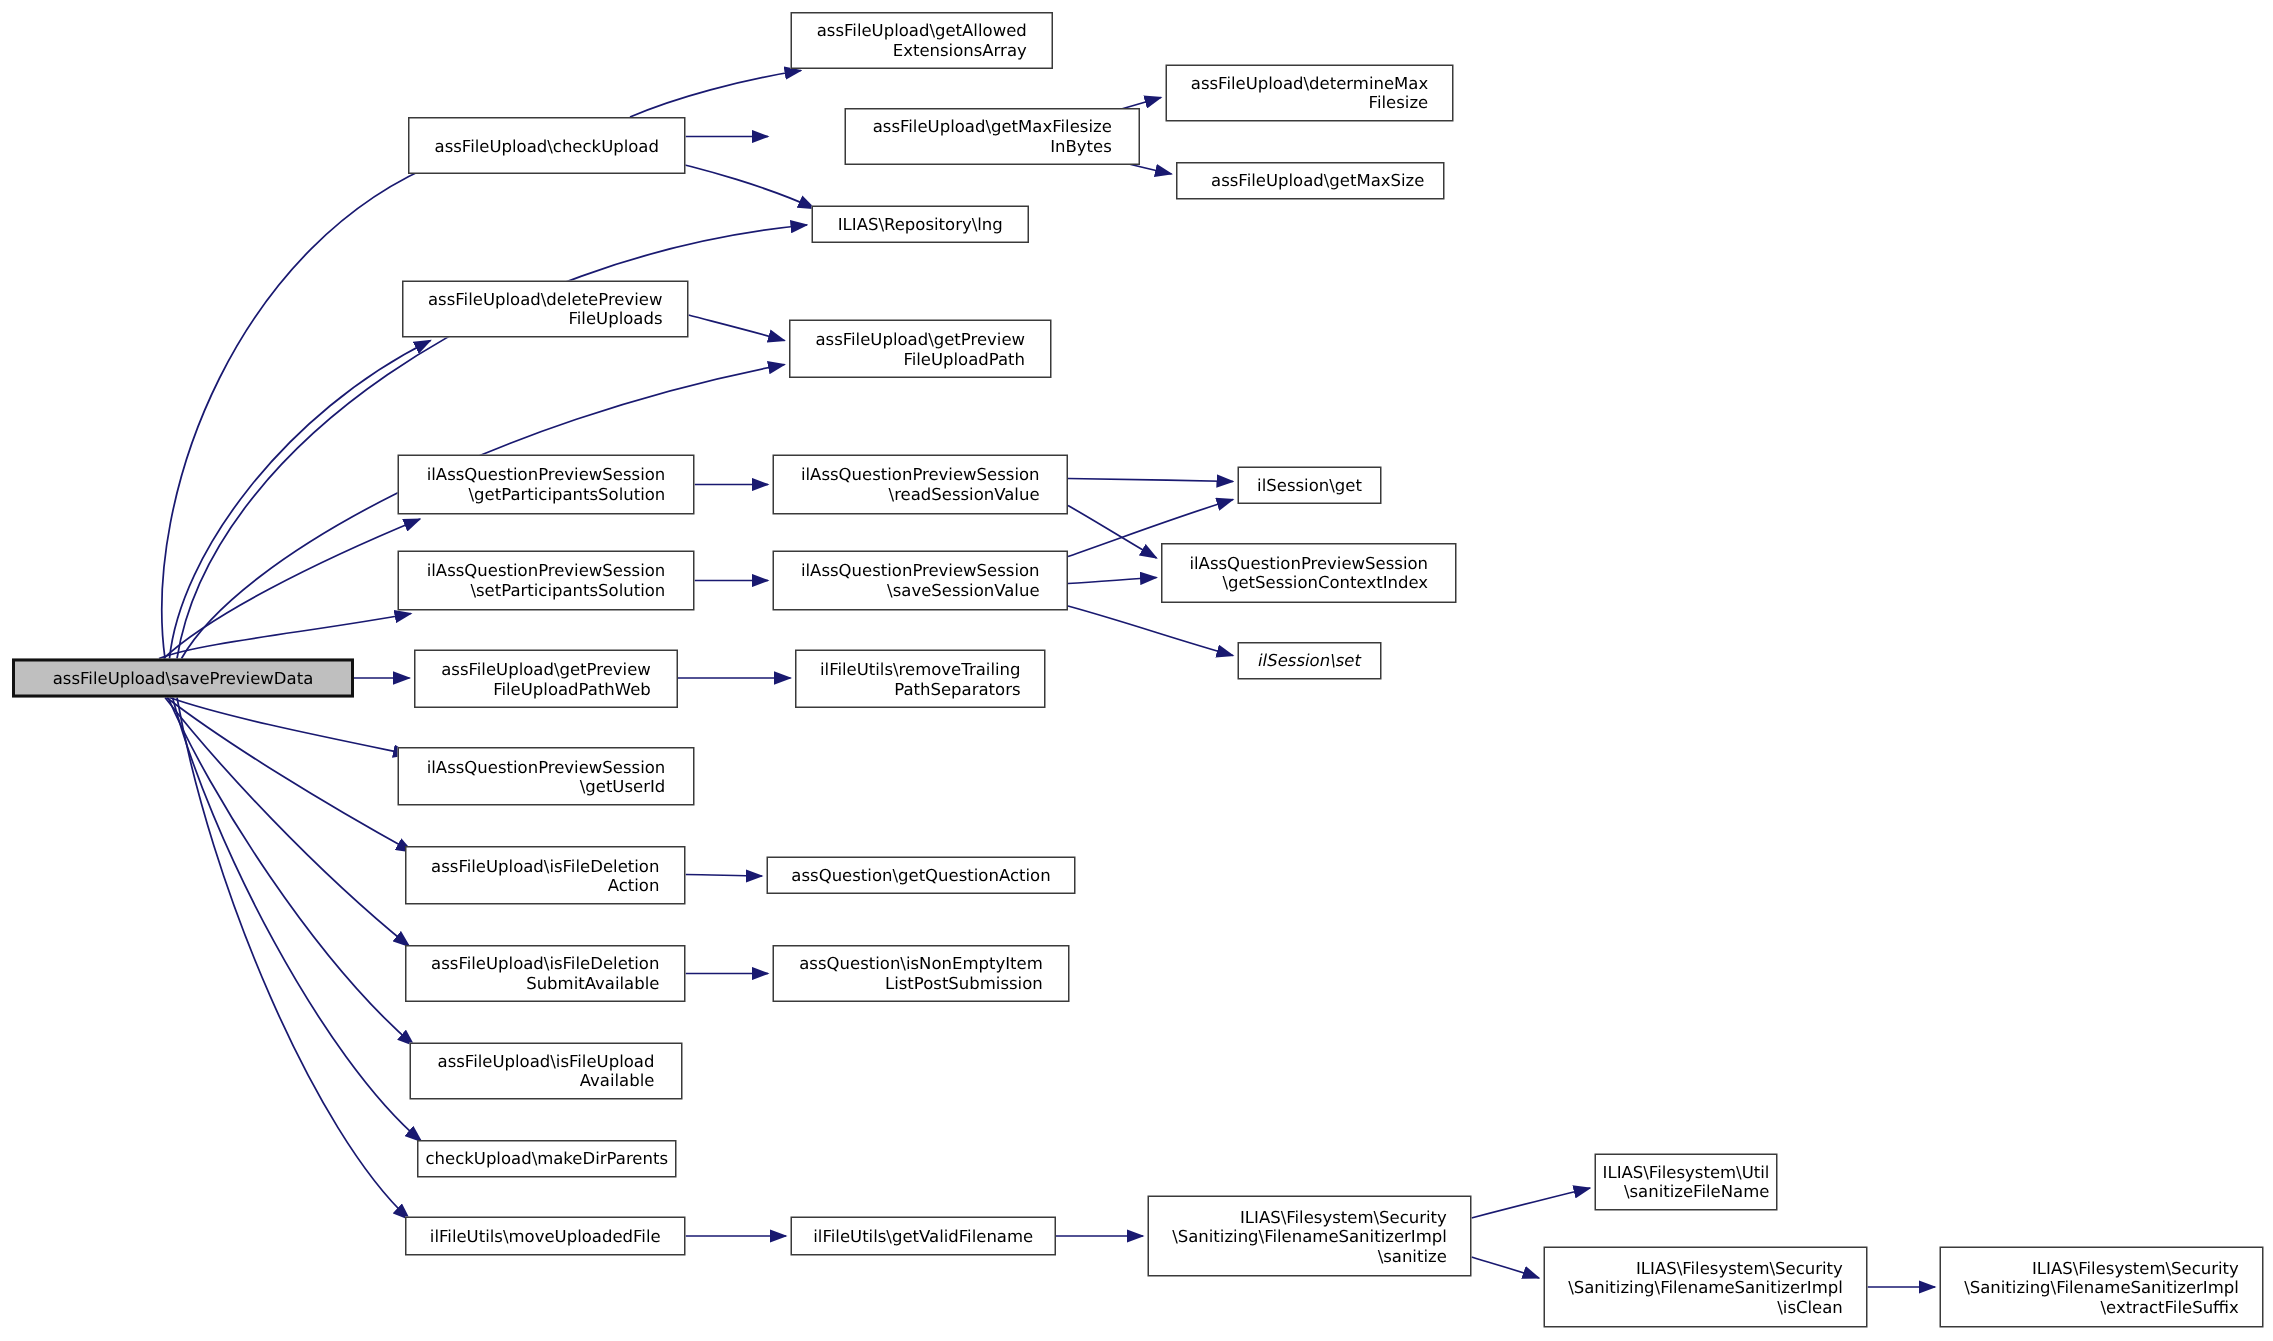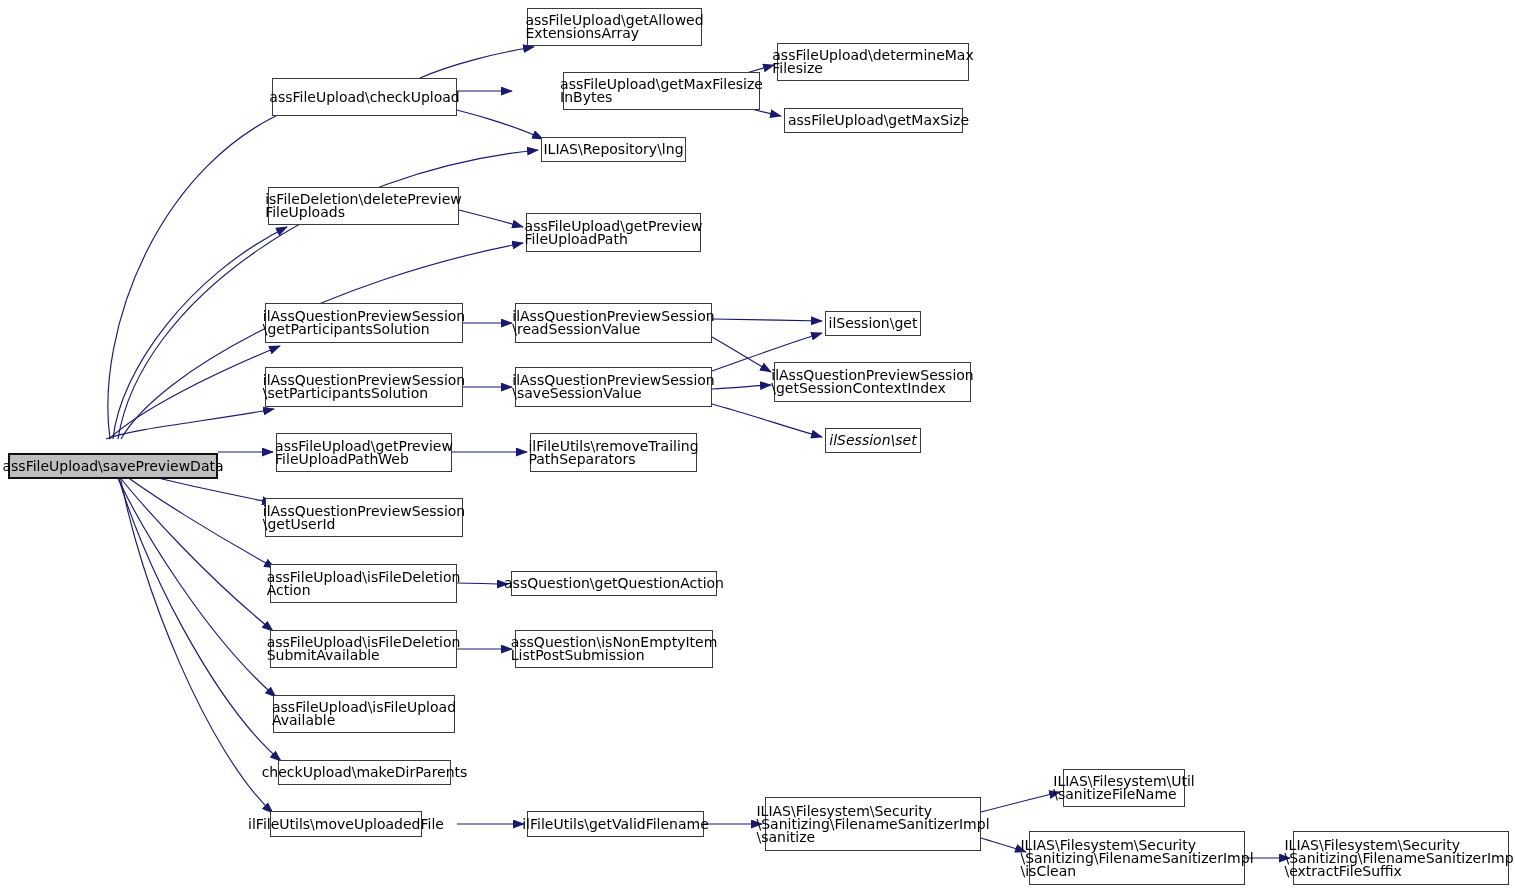--- a/index.html
+++ b/index.html
@@ -10,22 +10,22 @@
   .canvas{
     position:relative; width:1515px; height:894px; background:var(--bg);
     font-family:"DejaVu Sans","Liberation Sans",sans-serif; overflow:hidden;
   }
   svg.edges{position:absolute; left:0; top:0; width:1515px; height:894px; pointer-events:none;}
   svg.edges path.edge{fill:none; stroke:var(--edge); stroke-width:1.15;}
   svg.edges .arrowhead{fill:var(--edge); stroke:none;}
   .node{
     position:absolute; box-sizing:border-box;
     border:1px solid var(--border); background:var(--node-fill); color:var(--text);
-    display:flex; align-items:center; justify-content:center; text-align:left;
-    font-size:14px; line-height:13px; white-space:pre-line; padding:1px 2px;
+    display:flex; align-items:center; justify-content:center; text-align:right;
+    font-size:11px; line-height:13px; white-space:pre-line; padding:1px 2px;
     cursor:pointer; z-index:2;
   }
   .node.root{background:var(--root-fill); border:2px solid var(--root-border); font-weight:normal;}
 </style>
 </head>
 <body>
 
 <div class="canvas" id="canvas">
   <svg class="edges" id="edges" viewBox="0 0 1515 894" xmlns="http://www.w3.org/2000/svg">
     <defs>
@@ -62,31 +62,31 @@
       <path d="M452,452 C478,452 502,452 527,452" class="edge" marker-end="url(#arrow)"></path>
       <path d="M457,583 C474,583 491,584 508,584" class="edge" marker-end="url(#arrow)"></path>
       <path d="M457,649 C476,649 494,649 512,649" class="edge" marker-end="url(#arrow)"></path>
       <path d="M457,824 C480,824 502,824 524,824" class="edge" marker-end="url(#arrow)"></path>
       <path d="M704,824 C724,824 744,824 762,824" class="edge" marker-end="url(#arrow)"></path>
       <path d="M981,812 C1008,805 1035,798 1060,792" class="edge" marker-end="url(#arrow)"></path>
       <path d="M981,838 C997,843 1012,847 1026,852" class="edge" marker-end="url(#arrow)"></path>
       <path d="M1245,858 C1261,858 1276,858 1290,858" class="edge" marker-end="url(#arrow)"></path>
     </svg>
 
-<div class="node root" style="left: 8px; top: 439px; width: 210px; height: 26px; margin-top: 14px;">assFileUpload\savePreviewData</div>
+<div class="node root" style="left: 8px; top: 439px; width: 228px; height: 26px;">assFileUpload\savePreviewData</div>
     <div class="node" style="left: 272px; top: 78px; width: 185px; height: 38px;">assFileUpload\checkUpload</div>
     <div class="node" style="left: 527px; top: 8px; width: 175px; height: 38px;">assFileUpload\getAllowed
 ExtensionsArray</div>
     <div class="node" style="left: 515px; top: 72px; width: 197px; height: 38px; margin-left: 48px;">assFileUpload\getMaxFilesize
 InBytes</div>
     <div class="node" style="left: 777px; top: 43px; width: 192px; height: 38px;">assFileUpload\determineMax
 Filesize</div>
     <div class="node" style="left: 784px; top: 108px; width: 179px; height: 25px; padding-left: 12px;">assFileUpload\getMaxSize</div>
     <div class="node" style="left: 541px; top: 137px; width: 145px; height: 25px;">ILIAS\Repository\lng</div>
-    <div class="node" style="left: 268px; top: 187px; width: 191px; height: 38px;">isFileDeletion\deletePreview
+    <div class="node" style="left: 268px; top: 187px; width: 191px; height: 38px;">assFileUpload\deletePreview
 FileUploads</div>
     <div class="node" style="left: 526px; top: 213px; width: 175px; height: 39px;">assFileUpload\getPreview
 FileUploadPath</div>
     <div class="node" style="left: 265px; top: 303px; width: 198px; height: 40px;">ilAssQuestionPreviewSession
 \getParticipantsSolution</div>
     <div class="node" style="left: 515px; top: 303px; width: 197px; height: 40px;">ilAssQuestionPreviewSession
 \readSessionValue</div>
     <div class="node" style="left: 825px; top: 311px; width: 96px; height: 25px;">ilSession\get</div>
     <div class="node" style="left: 265px; top: 367px; width: 198px; height: 40px;">ilAssQuestionPreviewSession
 \setParticipantsSolution</div>
@@ -104,21 +104,21 @@
     <div class="node" style="left: 270px; top: 564px; width: 187px; height: 39px;">assFileUpload\isFileDeletion
 Action</div>
     <div class="node" style="left: 511px; top: 571px; width: 206px; height: 25px;">assQuestion\getQuestionAction</div>
     <div class="node" style="left: 270px; top: 630px; width: 187px; height: 38px;">assFileUpload\isFileDeletion
 SubmitAvailable</div>
     <div class="node" style="left: 515px; top: 630px; width: 198px; height: 38px;">assQuestion\isNonEmptyItem
 ListPostSubmission</div>
     <div class="node" style="left: 273px; top: 695px; width: 182px; height: 38px;">assFileUpload\isFileUpload
 Available</div>
     <div class="node" style="left: 278px; top: 760px; width: 173px; height: 25px;">checkUpload\makeDirParents</div>
-    <div class="node" style="left: 270px; top: 811px; width: 152px; height: 26px;">ilFileUtils\moveUploadedFile</div>
+    <div class="node" style="left: 270px; top: 811px; width: 187px; height: 26px;">ilFileUtils\moveUploadedFile</div>
     <div class="node" style="left: 527px; top: 811px; width: 177px; height: 26px;">ilFileUtils\getValidFilename</div>
     <div class="node" style="left: 765px; top: 797px; width: 216px; height: 54px;">ILIAS\Filesystem\Security
 \Sanitizing\FilenameSanitizerImpl
 \sanitize</div>
     <div class="node" style="left: 1063px; top: 769px; width: 122px; height: 38px;">ILIAS\Filesystem\Util
 \sanitizeFileName</div>
     <div class="node" style="left: 1029px; top: 831px; width: 216px; height: 54px;">ILIAS\Filesystem\Security
 \Sanitizing\FilenameSanitizerImpl
 \isClean</div>
     <div class="node" style="left: 1293px; top: 831px; width: 216px; height: 54px;">ILIAS\Filesystem\Security

